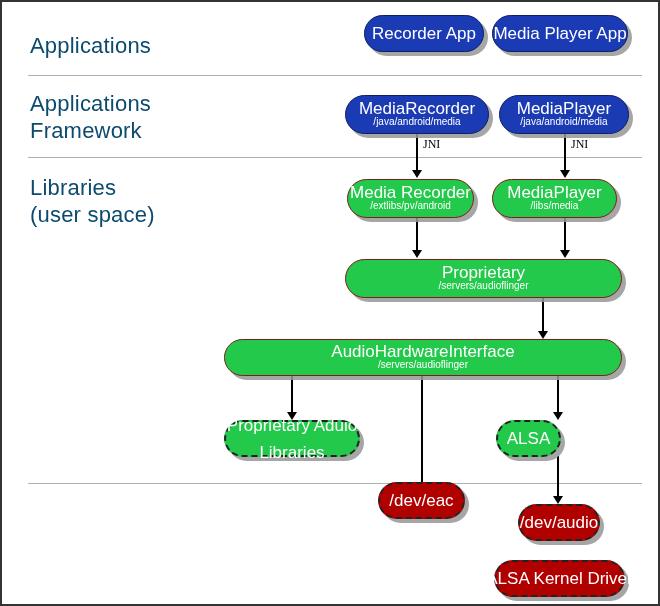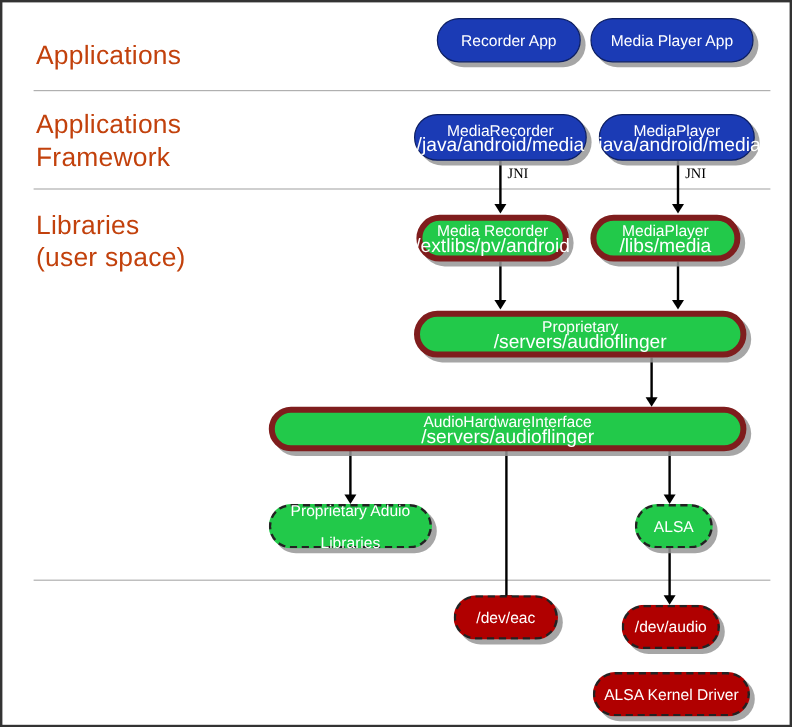--- a/index.html
+++ b/index.html
@@ -23,21 +23,21 @@
     position: absolute;
     left: 26px;
     right: 16px;
     height: 1px;
     background: #b0b0b0;
   }
 
   
   .section-label {
     position: absolute;
-    color: #c2410c;
+    color: #0c4a6e;
     font-size: 22px;
     line-height: 27px;
     letter-spacing: 0.2px;
     white-space: pre-line;
     font-family: "Liberation Sans", sans-serif;
   }
 
   
   .node {
     position: absolute;
@@ -46,31 +46,31 @@
     display: flex;
     flex-direction: column;
     align-items: center;
     justify-content: center;
     color: #ffffff;
     text-align: center;
     z-index: 5;
     box-shadow: 4px 4px 0 0 rgba(150,150,150,0.85);
   }
   .node .title {
-    font-size: 13px;
+    font-size: 17px;
     line-height: 15px;
     white-space: nowrap;
   }
   .node .sub {
-    font-size: 16px;
+    font-size: 10px;
     line-height: 12px;
     white-space: nowrap;
   }
   .node.blue  { background: #1B3BB5; border: 1px solid #0d1f63; }
-  .node.green { background: #22C94A; border: 5px solid #7f1d1d; }
+  .node.green { background: #22C94A; border: 1px solid #7f1d1d; }
   .node.red   { background: #B00000; border: 1px solid #111111; }
   .node.dashed { border-style: dashed; border-width: 2px; gap: 12px; }
   .node.red.dashed { border-color: #222222; }
   .node.green.dashed { border-color: #222222; }
 
   
   .vline {
     position: absolute;
     width: 2px;
     background: #000000;
@@ -176,25 +176,25 @@
   <div class="node green" style="left:222px; top:337px; width:398px; height:37px;">
     <div class="title">AudioHardwareInterface</div>
     <div class="sub">/servers/audioflinger</div>
   </div>
 
   <div class="node green dashed" style="left:222px; top:418px; width:136px; height:37px;">
     <div class="title">Proprietary Aduio</div>
     <div class="title">Libraries</div>
   </div>
 
-  <div class="node green dashed" style="left:527px; top:418px; width:65px; height:37px;">
+  <div class="node green dashed" style="left:494px; top:418px; width:65px; height:37px;">
     <div class="title">ALSA</div>
   </div>
 
-  <div class="node red dashed" style="left:376px; top:494px; width:87px; height:37px;">
+  <div class="node red dashed" style="left:376px; top:480px; width:87px; height:37px;">
     <div class="title">/dev/eac</div>
   </div>
 
   <div class="node red dashed" style="left:516px; top:502px; width:82px; height:37px;">
     <div class="title">/dev/audio</div>
   </div>
 
 
   <div class="node red dashed" style="left:492px; top:558px; width:131px; height:37px;">
     <div class="title">ALSA Kernel Driver</div>

